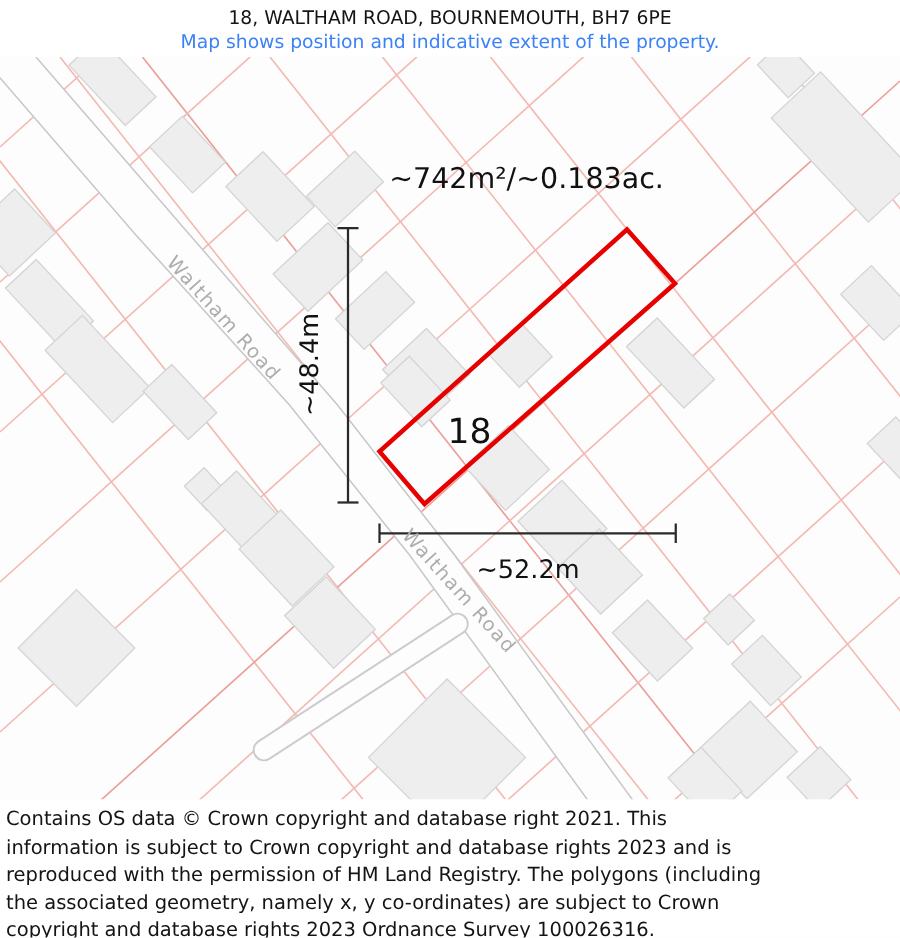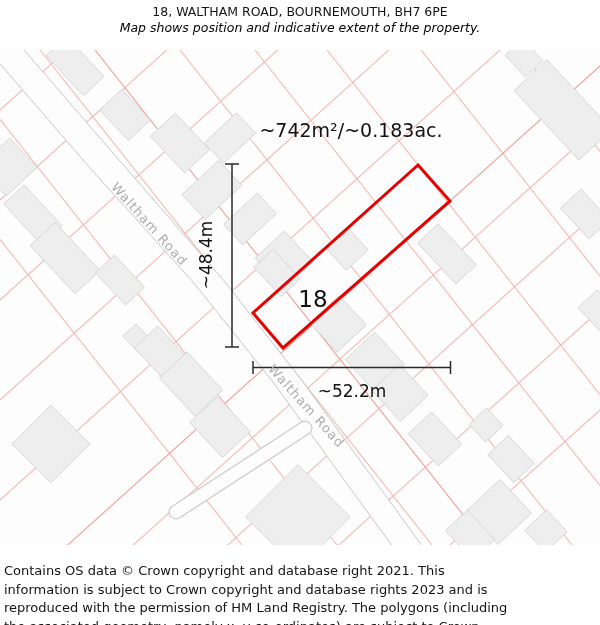--- a/index.html
+++ b/index.html
@@ -1,20 +1,20 @@
 <!DOCTYPE html>
 <html><head>
 <meta charset="utf-8">
 <style>
   html,body{margin:0;padding:0;background:#ffffff;}
   body{width:600px;height:625px;overflow:hidden;font-family:"DejaVu Sans","Liberation Sans",sans-serif;color:#111;}
-  .page{width:600px;height:625px;display:flex;flex-direction:column;background:#fff;gap:12px;}
+  .page{width:600px;height:625px;display:flex;flex-direction:column;background:#fff;}
   .header{height:38px;text-align:center;flex:0 0 auto;}
   .header .title{font-size:12.5px;line-height:16px;padding-top:4px;color:#141414;}
-  .header .subtitle{font-size:12.5px;line-height:16px;color:#000000;font-style:italic;}
+  .header .subtitle{font-size:12.5px;line-height:16px;color:#3b82f6;}
   .map-wrap{position:relative;width:600px;height:495px;flex:0 0 auto;overflow:hidden;background:#fdfdfd;}
   svg{display:block;}
   .parcel{stroke:#f3b9b3;stroke-width:1.1;fill:none;}
   .parcel.strong{stroke:#eb9f98;}
   .bld{fill:#efeeee;stroke:#d5d5d5;stroke-width:0.9;}
   .roadfill{fill:#fdfdfd;stroke:none;}
   .roadedge{stroke:#c7c7c7;stroke-width:1;fill:none;}
   .dim{stroke:#2a2a2a;stroke-width:1.5;}
   .dim-label{font-size:17px;fill:#111;}
   .area-label{font-size:19px;fill:#111;}

